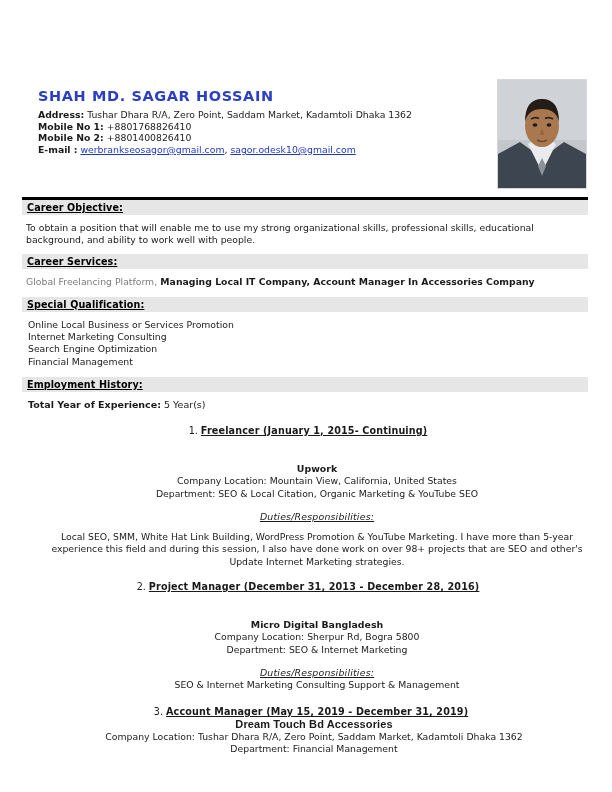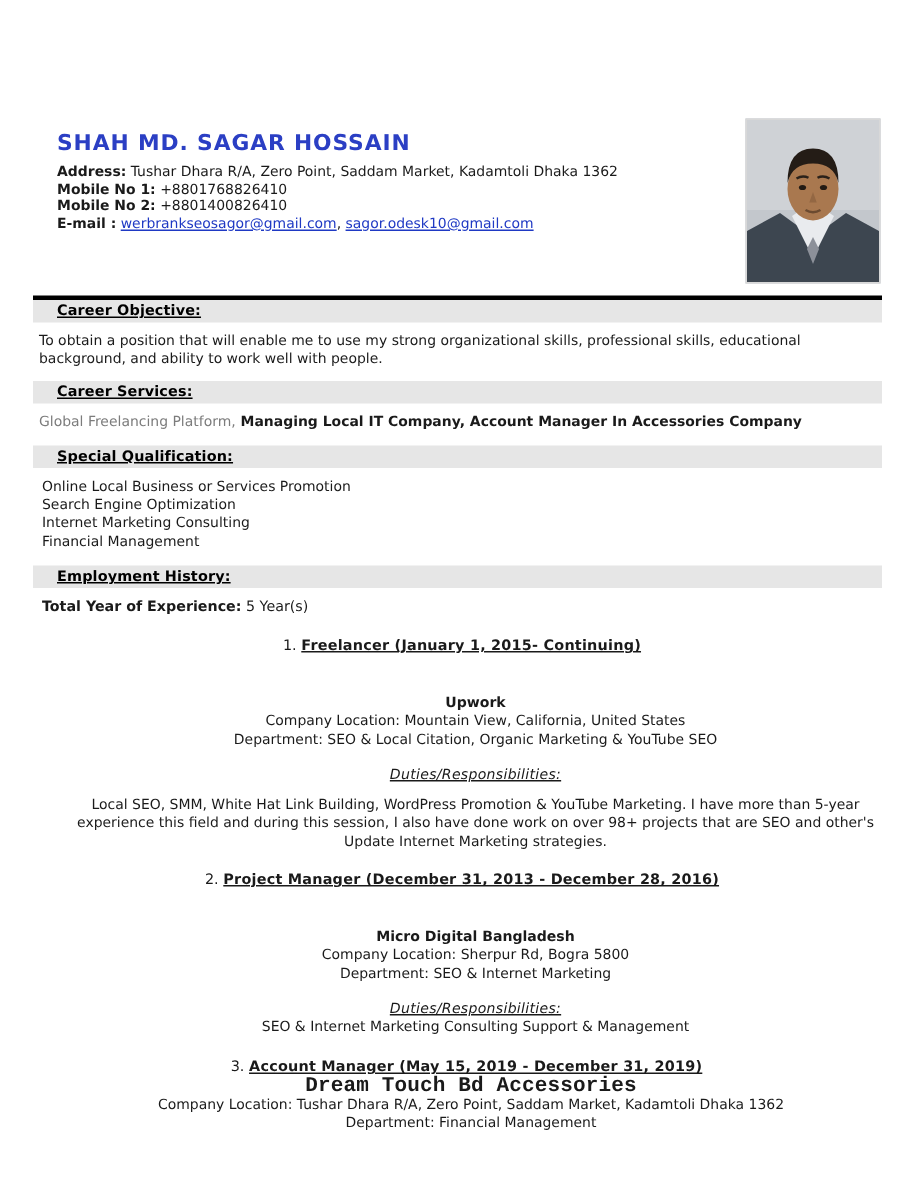--- a/index.html
+++ b/index.html
@@ -70,21 +70,21 @@
     background: #e6e6e6;
     height: 15px;
     margin: 0;
     display: flex;
     align-items: center;
   }
   .section-band .title {
     font-size: 9.6px;
     font-weight: bold;
     text-decoration: underline;
-    padding-left: 16px;
+    padding-left: 5px;
     color: #000;
     letter-spacing: 0.1px;
   }
 
   .content {
     position: absolute;
     left: 22px; top: 200px;
     width: 566px;
   }
 
@@ -127,22 +127,22 @@
 
   .job-body { padding-left: 18px; }
 
   .company {
     font-size: 9.4px;
     font-weight: bold;
     margin-top: 26px;
     line-height: 12.5px;
   }
   .company.serif {
-    font-family: Liberation Mono, monospace;
-    font-size: 14px;
+    font-family: Liberation Sans, sans-serif;
+    font-size: 11px;
     margin-top: 0px;
     letter-spacing: 0.1px;
   }
   .meta {
     font-size: 9.3px;
     line-height: 12.2px;
   }
 
   .duties-label {
     font-size: 9.4px;
@@ -222,22 +222,22 @@
     </div>
     <div class="body-text block-pad">
       <span class="summary-lead">Global Freelancing Platform,</span><span class="summary-rest"> Managing Local IT Company, Account Manager In Accessories Company</span>
     </div>
 
     <div class="section-band">
       <span class="title">Special Qualification:</span>
     </div>
     <div class="qual-list">
       <div>Online Local Business or Services Promotion</div>
+      <div>Internet Marketing Consulting</div>
       <div>Search Engine Optimization</div>
-      <div>Internet Marketing Consulting</div>
       <div>Financial Management</div>
     </div>
 
     <div class="section-band">
       <span class="title">Employment History:</span>
     </div>
 
     <div class="total-exp">
       <b>Total Year of Experience:</b><span> 5 Year(s)</span>
     </div>

